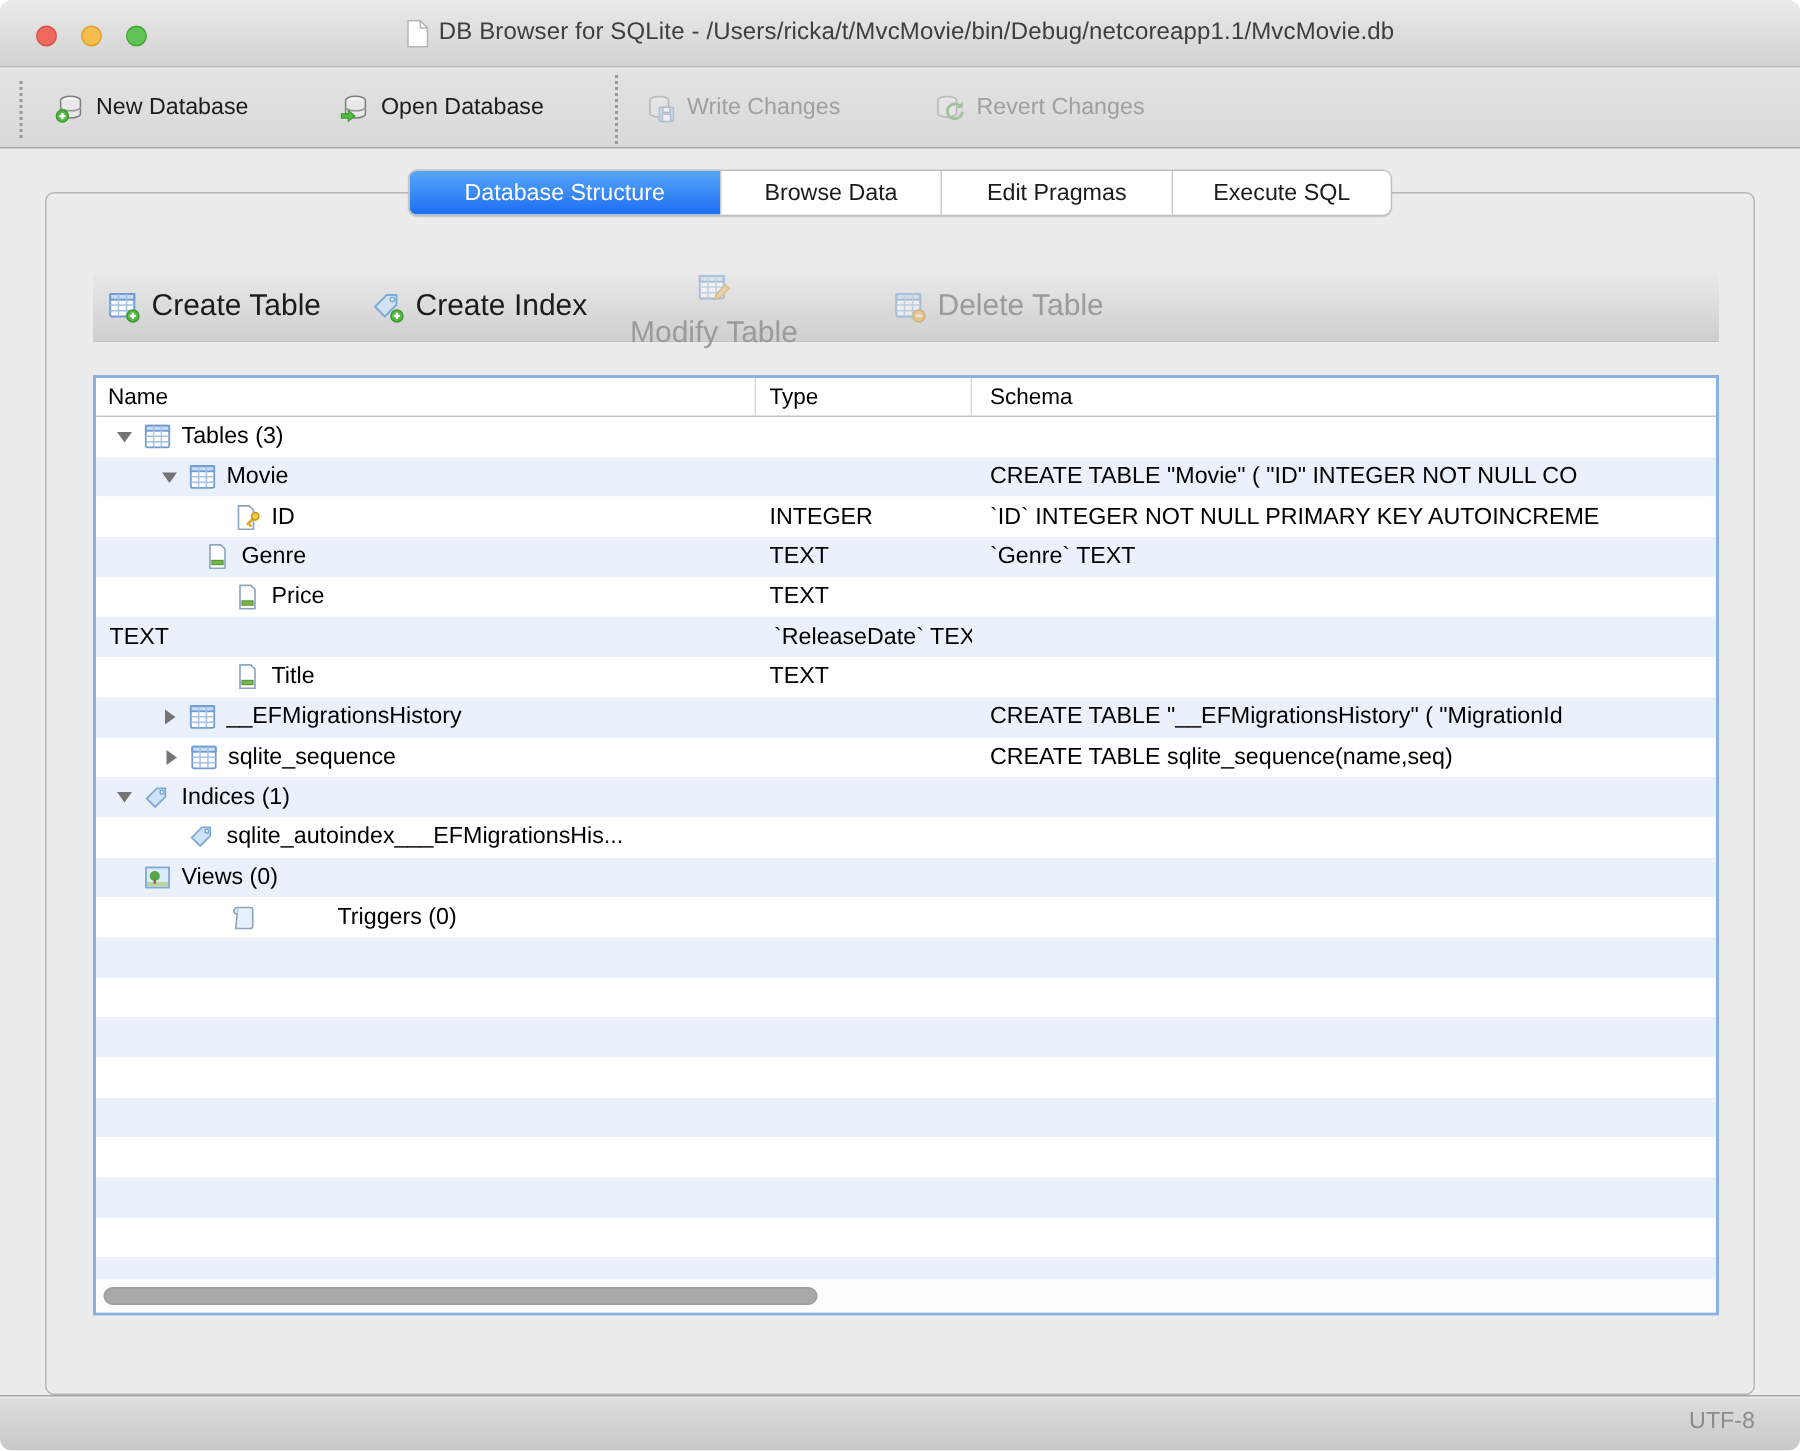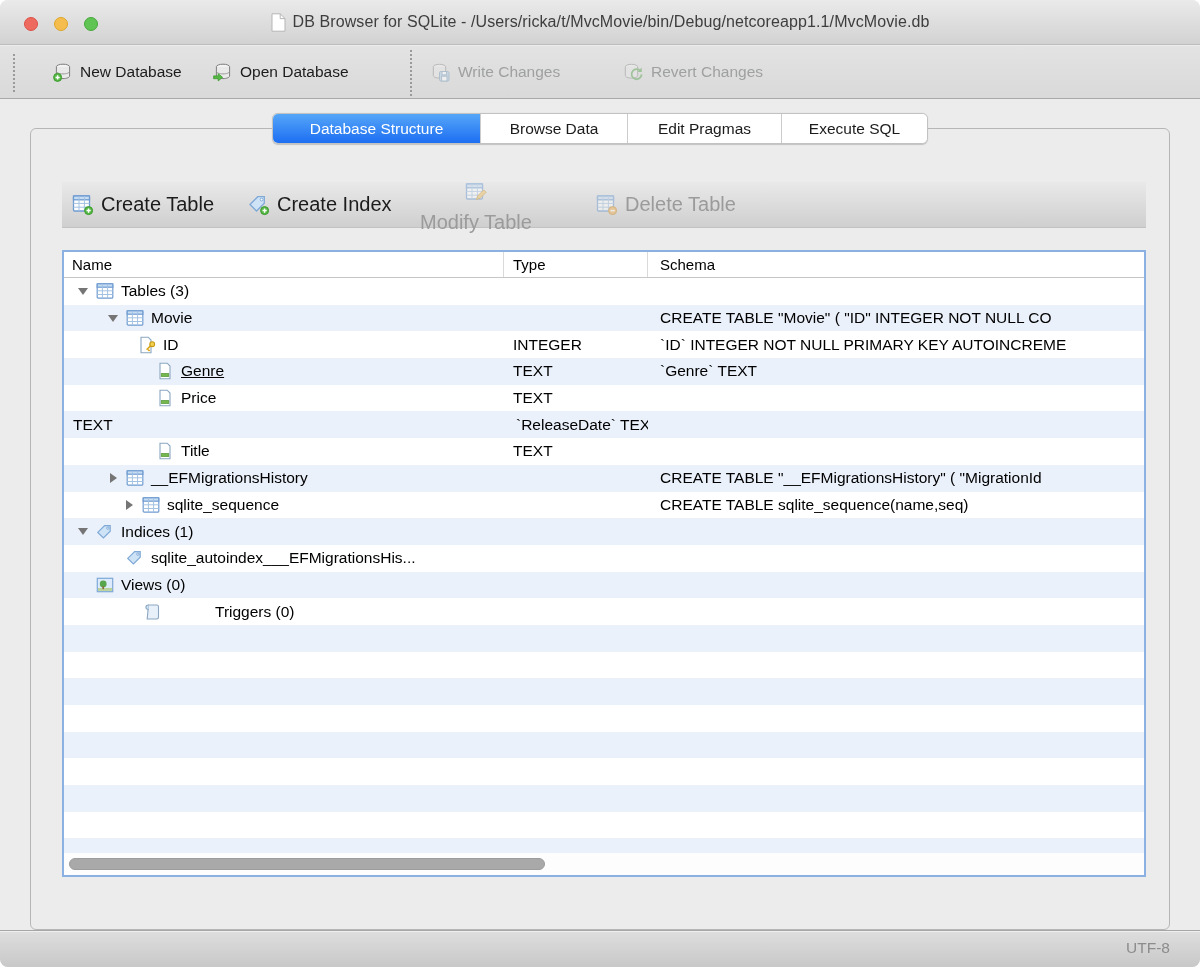--- a/index.html
+++ b/index.html
@@ -129,34 +129,34 @@
           <path d="M9.2.8v4.8H14" fill="none" stroke="#b5b5b5"></path>
         </svg>
     </span>
     <span class="title-text">DB Browser for SQLite - /Users/ricka/t/MvcMovie/bin/Debug/netcoreapp1.1/MvcMovie.db</span>
   </div>
 
   <div class="toolbar">
     <div class="tb-handle"></div>
     <div class="tb-sep"></div>
 
-    <div class="tb-btn" style="left:52px;justify-content:center;">
+    <div class="tb-btn" style="left:36px;justify-content:center;">
       <span style="display:flex;">
         <svg width="21" height="21" viewBox="0 0 21 21">
           <ellipse cx="11" cy="4.8" rx="6.6" ry="2.6" fill="#f4f4f4" stroke="#7e7e7e"></ellipse>
           <path d="M4.4 4.8v9.2c0 1.45 2.95 2.6 6.6 2.6s6.6-1.15 6.6-2.6V4.8" fill="#e9e9e9" stroke="#7e7e7e"></path>
           <path d="M4.4 9.3c0 1.45 2.95 2.6 6.6 2.6s6.6-1.15 6.6-2.6" fill="none" stroke="#9a9a9a"></path>
           <circle cx="5.6" cy="15.4" r="4" fill="#56b845" stroke="#3c9a2d"></circle>
           <path d="M5.6 13.3v4.2M3.5 15.4h4.2" stroke="#fff" stroke-width="1.5"></path>
         </svg>
       </span>
       <span class="lbl">New Database</span>
     </div>
 
-    <div class="tb-btn" style="left:212px;">
+    <div class="tb-btn" style="left:226px;">
       <span style="display:flex;">
         <svg width="21" height="21" viewBox="0 0 21 21">
           <ellipse cx="11" cy="4.8" rx="6.6" ry="2.6" fill="#f4f4f4" stroke="#7e7e7e"></ellipse>
           <path d="M4.4 4.8v9.2c0 1.45 2.95 2.6 6.6 2.6s6.6-1.15 6.6-2.6V4.8" fill="#e9e9e9" stroke="#7e7e7e"></path>
           <path d="M4.4 9.3c0 1.45 2.95 2.6 6.6 2.6s6.6-1.15 6.6-2.6" fill="none" stroke="#9a9a9a"></path>
           <path d="M1.6 16.4h4.6v-2.2l4.4 3.6-4.4 3.6v-2.2H1.6z" fill="#56b845" stroke="#3c9a2d" stroke-width=".8" transform="translate(0,-2.5)"></path>
         </svg>
       </span>
       <span class="lbl">Open Database</span>
     </div>
@@ -283,36 +283,36 @@
                 <rect x="1.2" y="1.8" width="15.6" height="3.4" fill="#c7ddf2" stroke="#6f9bd1" stroke-width="1.2"></rect>
                 <path d="M6.4 1.8v14.4M11.6 1.8v14.4M1.2 8.8h15.6M1.2 12.5h15.6" stroke="#a3c2e2" stroke-width="1"></path>
               </svg>
             </span>
             <span class="row-label">Movie</span>
           </div>
           <div class="tcell"></div>
           <div class="scell">CREATE TABLE "Movie" ( "ID" INTEGER NOT NULL CO</div>
         </div>
         <div class="trow">
-          <div class="ncell" style="padding-left: 48px;">
+          <div class="ncell" style="padding-left: 66px;">
             <span class="arrow-slot"></span>
             <span class="row-icon">
               <svg width="18" height="18" viewBox="0 0 18 18">
                 <path d="M3 1.2h7.2L13 4v12.8H3z" fill="#fff" stroke="#8ba6c0" stroke-width="1.1"></path>
                 <path d="M8.6 13.8l4.4-4.4M10.2 13.6l1.4 1.4" stroke="#d9a514" stroke-width="1.6"></path>
                 <circle cx="14.2" cy="8.2" r="2.4" fill="#f3cf4e" stroke="#c69a16" stroke-width="1.1"></circle>
               </svg>
             </span>
             <span class="row-label">ID</span>
           </div>
           <div class="tcell">INTEGER</div>
           <div class="scell">`ID` INTEGER NOT NULL PRIMARY KEY AUTOINCREME</div>
         </div>
         <div class="trow alt">
-          <div class="ncell" style="padding-left: 66px; text-decoration: underline;">
+          <div class="ncell" style="padding-left: 46px;">
             <span class="arrow-slot"></span>
             <span class="row-icon">
               <svg width="18" height="18" viewBox="0 0 18 18">
                 <path d="M4 1.2h7.2l2.8 2.8v12.8H4z" fill="#fff" stroke="#8ba6c0" stroke-width="1.1"></path>
                 <rect x="5.3" y="11.6" width="7.4" height="2.8" fill="#76b84e" stroke="#5a9a3a" stroke-width=".8"></rect>
               </svg>
             </span>
             <span class="row-label">Genre</span>
           </div>
           <div class="tcell">TEXT</div>
@@ -359,21 +359,21 @@
                 <rect x="1.2" y="1.8" width="15.6" height="3.4" fill="#c7ddf2" stroke="#6f9bd1" stroke-width="1.2"></rect>
                 <path d="M6.4 1.8v14.4M11.6 1.8v14.4M1.2 8.8h15.6M1.2 12.5h15.6" stroke="#a3c2e2" stroke-width="1"></path>
               </svg>
             </span>
             <span class="row-label">__EFMigrationsHistory</span>
           </div>
           <div class="tcell"></div>
           <div class="scell">CREATE TABLE "__EFMigrationsHistory" ( "MigrationId</div>
         </div>
         <div class="trow">
-          <div class="ncell" style="padding-left: 52px;">
+          <div class="ncell" style="padding-left: 37px;">
             <span class="arrow-slot">
               <span class="tri-right"></span>
             </span>
             <span class="row-icon">
               <svg width="18" height="18" viewBox="0 0 18 18">
                 <rect x="1.2" y="1.8" width="15.6" height="14.4" rx="1" fill="#fff" stroke="#6f9bd1" stroke-width="1.2"></rect>
                 <rect x="1.2" y="1.8" width="15.6" height="3.4" fill="#c7ddf2" stroke="#6f9bd1" stroke-width="1.2"></rect>
                 <path d="M6.4 1.8v14.4M11.6 1.8v14.4M1.2 8.8h15.6M1.2 12.5h15.6" stroke="#a3c2e2" stroke-width="1"></path>
               </svg>
             </span>
@@ -422,21 +422,21 @@
                 <circle cx="7.2" cy="8" r="3.4" fill="#58a64b"></circle>
                 <rect x="6.4" y="10.2" width="1.6" height="3" fill="#8a6b43"></rect>
               </svg>
             </span>
             <span class="row-label">Views (0)</span>
           </div>
           <div class="tcell"></div>
           <div class="scell"></div>
         </div>
         <div class="trow">
-          <div class="ncell" style="padding-left: 6px; gap: 47px;">
+          <div class="ncell" style="padding-left: 16px; gap: 47px;">
             <span class="arrow-slot"></span>
             <span class="row-icon">
               <svg width="18" height="18" viewBox="0 0 18 18">
                 <path d="M5.5 2h8.3c1 0 1.7.7 1.7 1.7v10.6c0 1-.8 1.7-1.8 1.7H4.2z" fill="#e8f1fa" stroke="#8ba6c0" stroke-width="1.1"></path>
                 <path d="M5.5 2c-1.7 0-2.6 1-2.6 2.3S3.9 6.5 5.5 6.4" fill="#cfe3f6" stroke="#8ba6c0" stroke-width="1.1"></path>
               </svg>
             </span>
             <span class="row-label">Triggers (0)</span>
           </div>
           <div class="tcell"></div>

